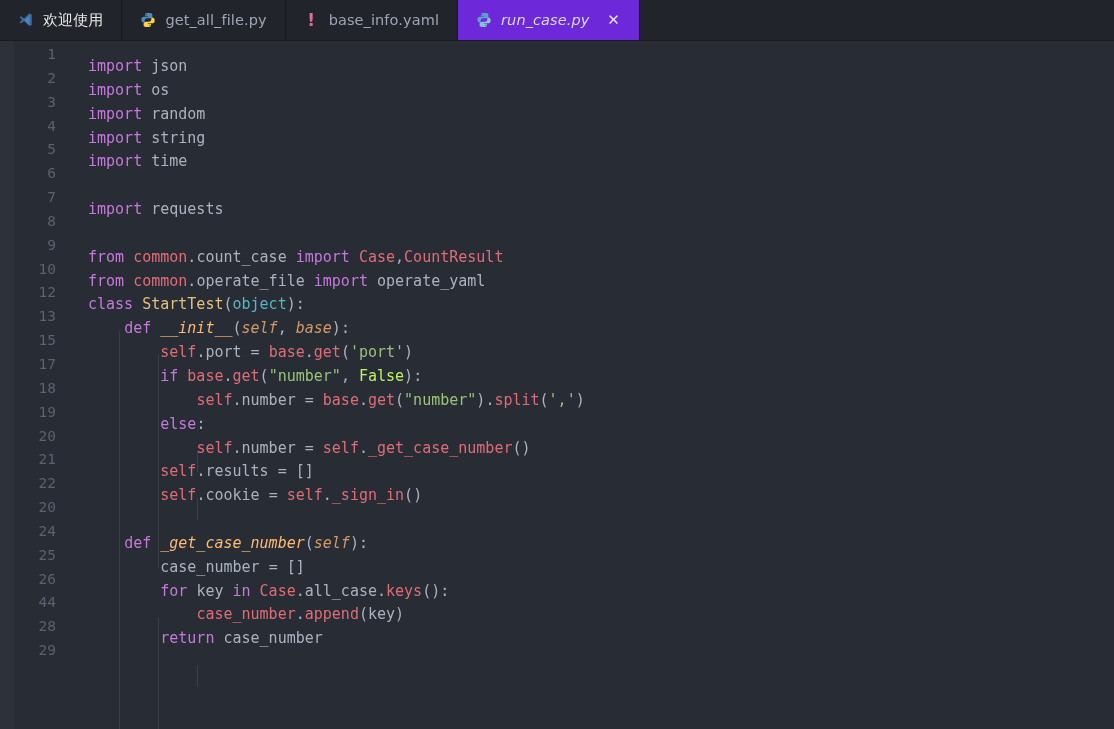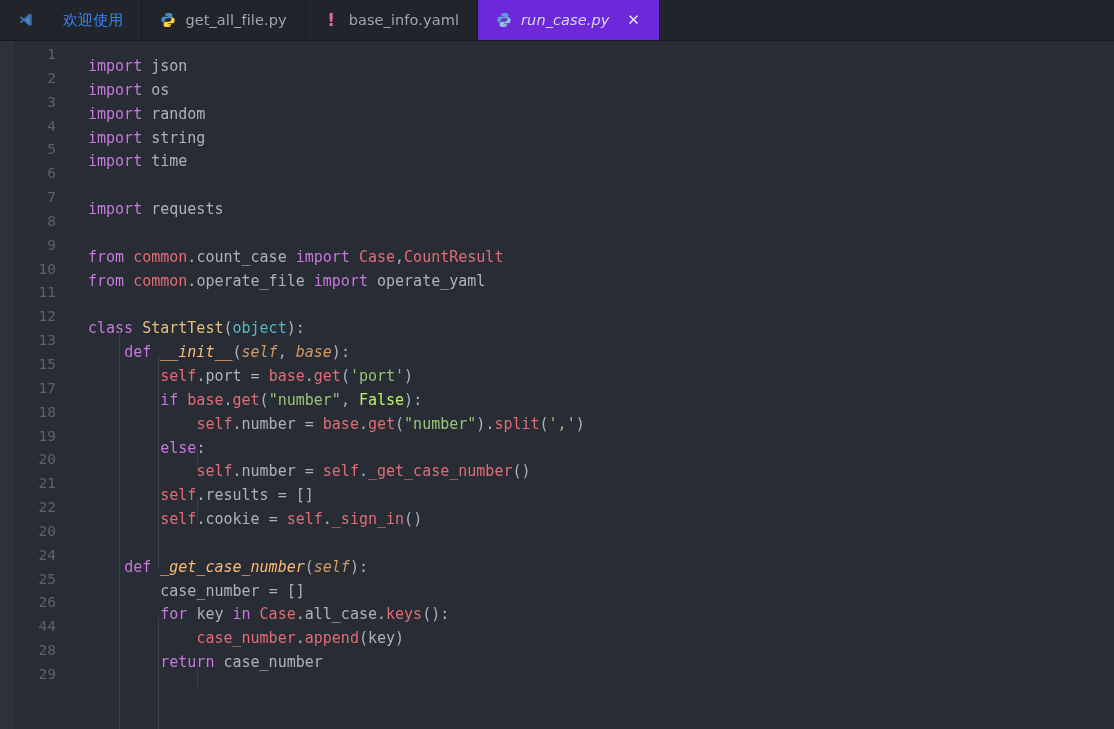--- a/index.html
+++ b/index.html
@@ -44,22 +44,21 @@
     font-size: 14.5px;
     color: #9da5b4;
     letter-spacing: 0.1px;
   }
   .tab.active .tab-label {
     color: #d7dae0;
     font-style: italic;
   }
   .tab-label.cjk {
     font-size: 15px;
-    color: #3b82f6;
-    margin-left: 20px;
+    color: #e5e5e5;
   }
   .tab-icon {
     width: 17px;
     height: 17px;
     flex: 0 0 17px;
     display: flex;
     align-items: center;
     justify-content: center;
   }
   .tab-close {
@@ -213,21 +212,20 @@
       <div class="code-line"><span class="ln">1</span><span class="lc"><span class="kw">import</span> <span class="plain">json</span></span></div>
       <div class="code-line"><span class="ln">2</span><span class="lc"><span class="kw">import</span> <span class="plain">os</span></span></div>
       <div class="code-line"><span class="ln">3</span><span class="lc"><span class="kw">import</span> <span class="plain">random</span></span></div>
       <div class="code-line"><span class="ln">4</span><span class="lc"><span class="kw">import</span> <span class="plain">string</span></span></div>
       <div class="code-line"><span class="ln">5</span><span class="lc"><span class="kw">import</span> <span class="plain">time</span></span></div>
       <div class="code-line"><span class="ln">6</span><span class="lc"></span></div>
       <div class="code-line"><span class="ln">7</span><span class="lc"><span class="kw">import</span> <span class="plain">requests</span></span></div>
       <div class="code-line"><span class="ln">8</span><span class="lc"></span></div>
       <div class="code-line"><span class="ln">9</span><span class="lc"><span class="kw">from</span> <span class="var">common</span><span class="punc">.</span><span class="attr">count_case</span> <span class="kw">import</span> <span class="var">Case</span><span class="punc">,</span><span class="var">CountResult</span></span></div>
       <div class="code-line"><span class="ln">10</span><span class="lc"><span class="kw">from</span> <span class="var">common</span><span class="punc">.</span><span class="attr">operate_file</span> <span class="kw">import</span> <span class="plain">operate_yaml</span></span></div>
-      <div class="code-line"><span class="ln">11</span><span class="lc"></span></div>
       <div class="code-line"><span class="ln">12</span><span class="lc"><span class="kw">class</span> <span class="cls">StartTest</span><span class="punc">(</span><span class="builtin">object</span><span class="punc">)</span><span class="punc">:</span></span></div>
       <div class="code-line"><span class="ln">13</span><span class="lc">    <span class="kw">def</span> <span class="fn">__init__</span><span class="punc">(</span><span class="param">self</span><span class="punc">,</span> <span class="param">base</span><span class="punc">)</span><span class="punc">:</span></span></div>
       <div class="code-line"><span class="ln">15</span><span class="lc">        <span class="var">self</span><span class="punc">.</span><span class="attr">port</span> <span class="punc">=</span> <span class="var">base</span><span class="punc">.</span><span class="meth">get</span><span class="punc">(</span><span class="str">'port'</span><span class="punc">)</span></span></div>
       <div class="code-line"><span class="ln">17</span><span class="lc">        <span class="kw">if</span> <span class="var">base</span><span class="punc">.</span><span class="meth">get</span><span class="punc">(</span><span class="str">"number"</span><span class="punc">,</span> <span class="const">False</span><span class="punc">)</span><span class="punc">:</span></span></div>
       <div class="code-line"><span class="ln">18</span><span class="lc">            <span class="var">self</span><span class="punc">.</span><span class="attr">number</span> <span class="punc">=</span> <span class="var">base</span><span class="punc">.</span><span class="meth">get</span><span class="punc">(</span><span class="str">"number"</span><span class="punc">)</span><span class="punc">.</span><span class="meth">split</span><span class="punc">(</span><span class="str">','</span><span class="punc">)</span></span></div>
       <div class="code-line"><span class="ln">19</span><span class="lc">        <span class="kw">else</span><span class="punc">:</span></span></div>
       <div class="code-line"><span class="ln">20</span><span class="lc">            <span class="var">self</span><span class="punc">.</span><span class="attr">number</span> <span class="punc">=</span> <span class="var">self</span><span class="punc">.</span><span class="meth">_get_case_number</span><span class="punc">(</span><span class="punc">)</span></span></div>
       <div class="code-line"><span class="ln">21</span><span class="lc">        <span class="var">self</span><span class="punc">.</span><span class="attr">results</span> <span class="punc">=</span> <span class="punc">[</span><span class="punc">]</span></span></div>
       <div class="code-line"><span class="ln">22</span><span class="lc">        <span class="var">self</span><span class="punc">.</span><span class="attr">cookie</span> <span class="punc">=</span> <span class="var">self</span><span class="punc">.</span><span class="meth">_sign_in</span><span class="punc">(</span><span class="punc">)</span></span></div>
       <div class="code-line"><span class="ln">20</span><span class="lc"></span></div>

